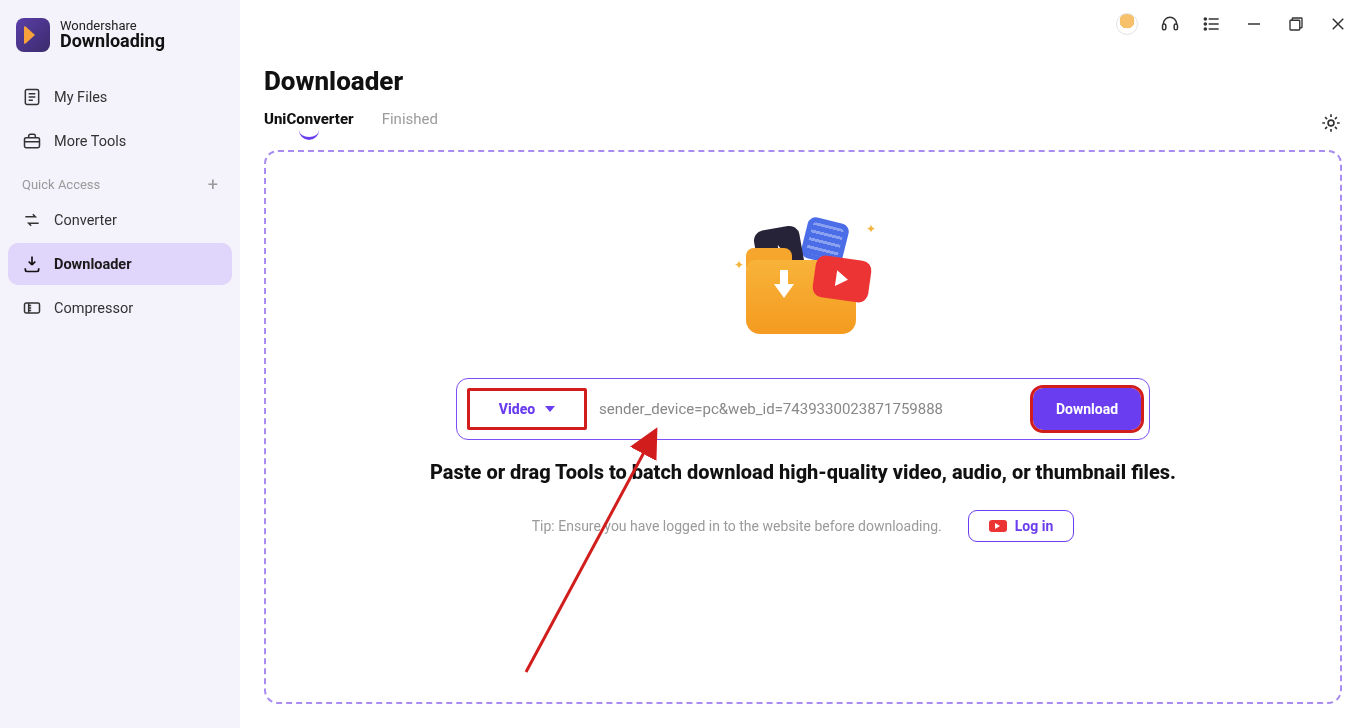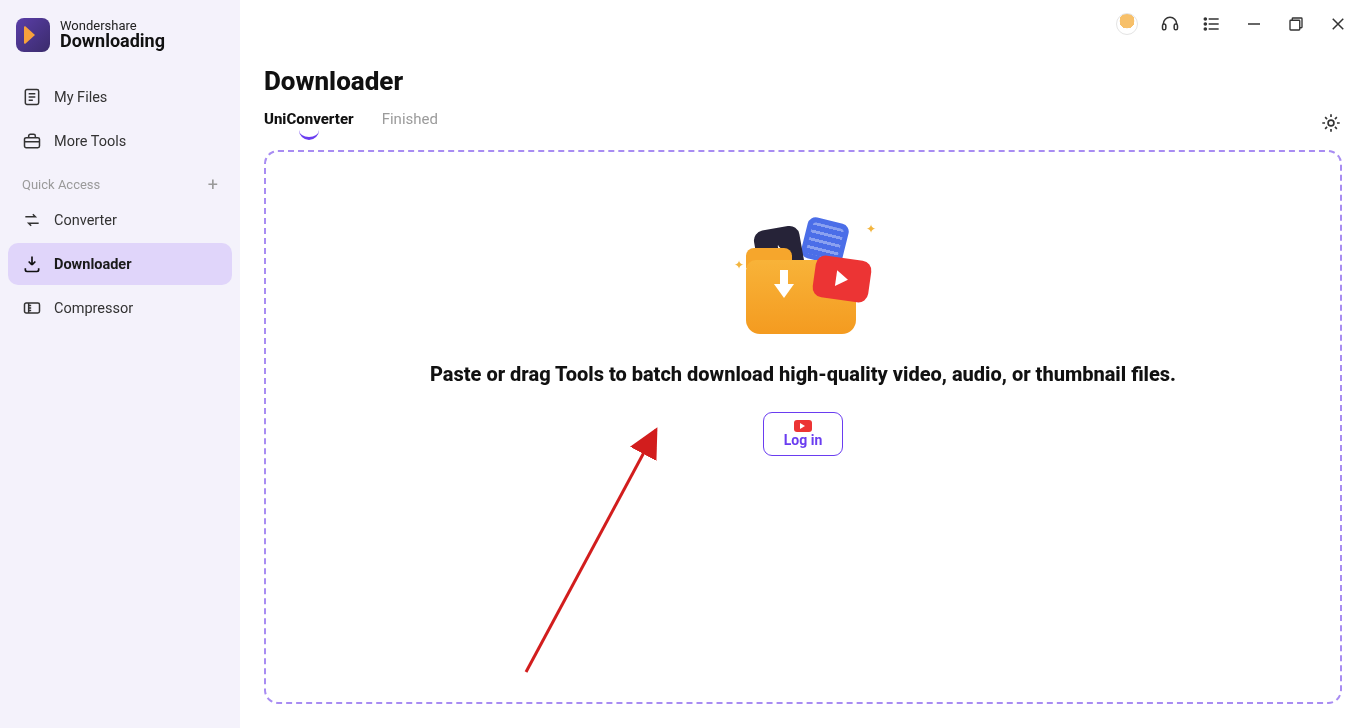--- a/index.html
+++ b/index.html
@@ -59,21 +59,21 @@
 
 .url-bar { margin-top: 36px; width: 694px; height: 62px; border:1.5px solid #7b4ff2; border-radius: 12px; display:flex; align-items:center; padding: 6px 8px 6px 8px; background:#fff; position:relative; }
 .video-chip { width:120px; height:42px; border:3px solid #d21d1d; display:flex; align-items:center; justify-content:center; gap:10px; color:#6a3df0; font-weight:800; font-size:14px; cursor:pointer; border-radius:2px; margin-left:2px; }
 .video-chip .tri { width:0; height:0; border-left:5px solid transparent; border-right:5px solid transparent; border-top:6px solid #6a3df0; }
 .url-input { flex:1; border:none; outline:none; font-size:15px; color:#888; padding: 0 12px; }
 .download-chip { width:108px; height:42px; background:#6a3df0; color:#fff; font-weight:700; font-size:14px; border-radius:10px; display:flex; align-items:center; justify-content:center; cursor:pointer; outline:3px solid #d21d1d; outline-offset:0; }
 
 .prompt { margin-top: 20px; font-size: 20px; font-weight: 800; color:#111; text-align:center; }
 .tip-row { margin-top: 26px; display:flex; align-items:center; justify-content:center; gap:26px; }
 .tip-text { color:#9a9a9a; font-size:14px; }
-.login-btn { display:flex; align-items:center; border:1.5px solid #6a3df0; color:#6a3df0; font-weight:700; font-size:14px; padding: 7px 20px; border-radius: 9px; cursor:pointer; background:#fff;flex-direction:column; }
+.login-btn { display:flex; align-items:center; gap:8px; border:1.5px solid #6a3df0; color:#6a3df0; font-weight:700; font-size:14px; padding: 7px 20px; border-radius: 9px; cursor:pointer; background:#fff; }
 .login-btn .yt { width:18px; height:12px; background:#ec3434; border-radius:3px; display:flex; align-items:center; justify-content:center; }
 .login-btn .yt:after { content:""; width:0; height:0; border-left:5px solid #fff; border-top:3.5px solid transparent; border-bottom:3.5px solid transparent; }
 
 svg { display:block; }
 
 .annotation-arrow { position:absolute; pointer-events:none; }
 </style>
 </head>
 <body>
 
@@ -201,24 +201,35 @@
       <span class="spark s1">✦</span>
         <span class="spark s2">✦</span>
       <div class="tile-movie"></div>
       <div class="tile-tk">♪</div>
       <div class="folder-tab"></div>
       <div class="folder-back"></div>
       <div class="tile-yt"></div>
       <div class="folder-arrow"></div>
     </div>
 
+    <div class="url-bar">
+      <div class="video-chip">
+        <span>Video</span>
+        <span class="tri"></span>
+      </div>
+      <input class="url-input" value="sender_device=pc&amp;web_id=7439330023871759888" style="">
+      <div class="download-chip">
+        <span>Download</span>
+      </div>
+    </div>
 
     <div class="prompt">Paste or drag Tools to batch download high-quality video, audio, or thumbnail files.</div>
 
     <div class="tip-row">
+      <div class="tip-text">Tip: Ensure you have logged in to the website before downloading.</div>
       <div class="login-btn">
         <span class="yt"></span>
         <span>Log in</span>
       </div>
     </div>
 
     <svg class="annotation-arrow" style="left:230px; top:270px;" width="180" height="260">
       <defs>
           <marker id="ah" markerWidth="12" markerHeight="12" refX="9" refY="5" orient="auto">
             <path d="M0 0 L10 5 L0 10 z" fill="#d21d1d"></path>

